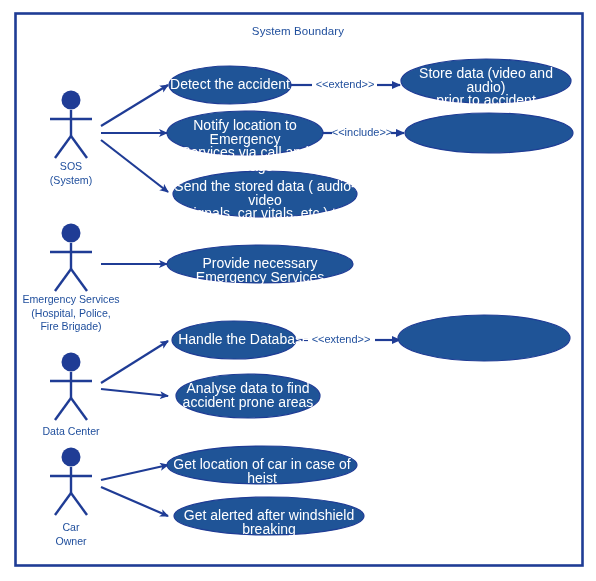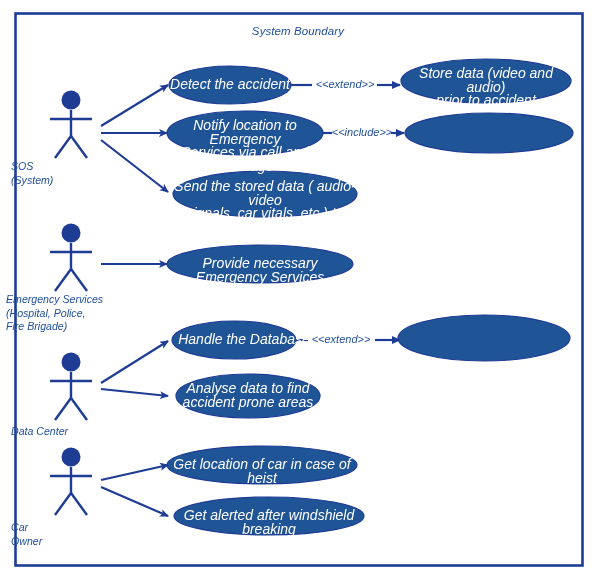--- a/index.html
+++ b/index.html
@@ -9,21 +9,20 @@
   }
   body {
     font-family: "Liberation Sans", sans-serif;
   }
   #canvas {
     position: relative;
     width: 596px;
     height: 581px;
     background: #ffffff;
     overflow: hidden;
-    font-style: italic;
   }
   #svg-layer {
     position: absolute;
     left: 0;
     top: 0;
     width: 596px;
     height: 581px;
   }
   .boundary-title {
     position: absolute;
@@ -42,21 +41,21 @@
     line-height: 13.5px;
     text-align: center;
     pointer-events: none;
     white-space: pre-line;
   }
   .actor-label {
     position: absolute;
     color: #1F4E9C;
     font-size: 10.6px;
     line-height: 13.5px;
-    text-align: left;
+    text-align: center;
     white-space: pre-line;
   }
   .stereotype-label {
     position: absolute;
     color: #1F4E9C;
     font-size: 11px;
     text-align: center;
     white-space: nowrap;
   }
 </style>

